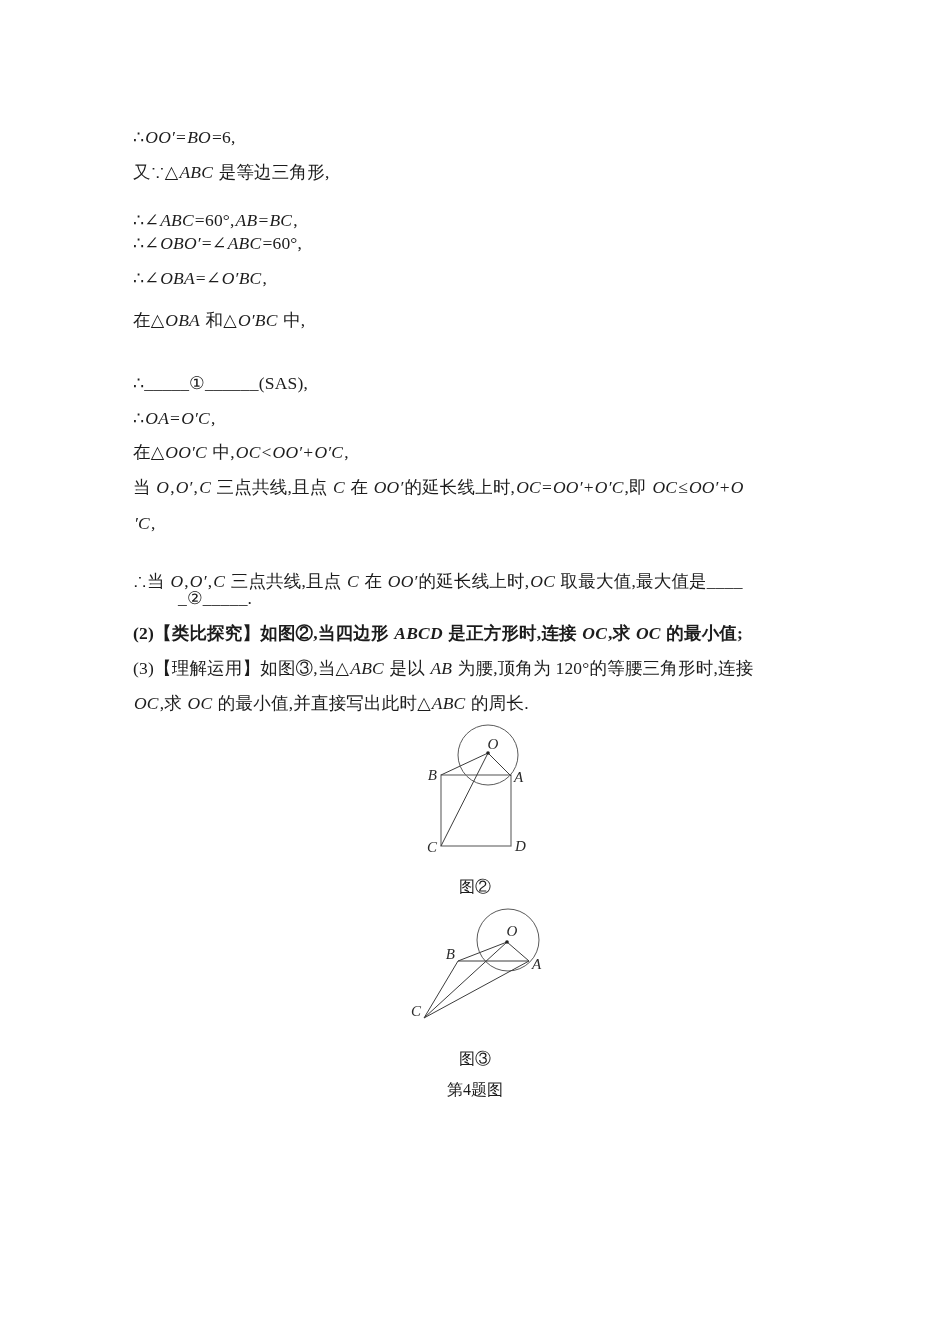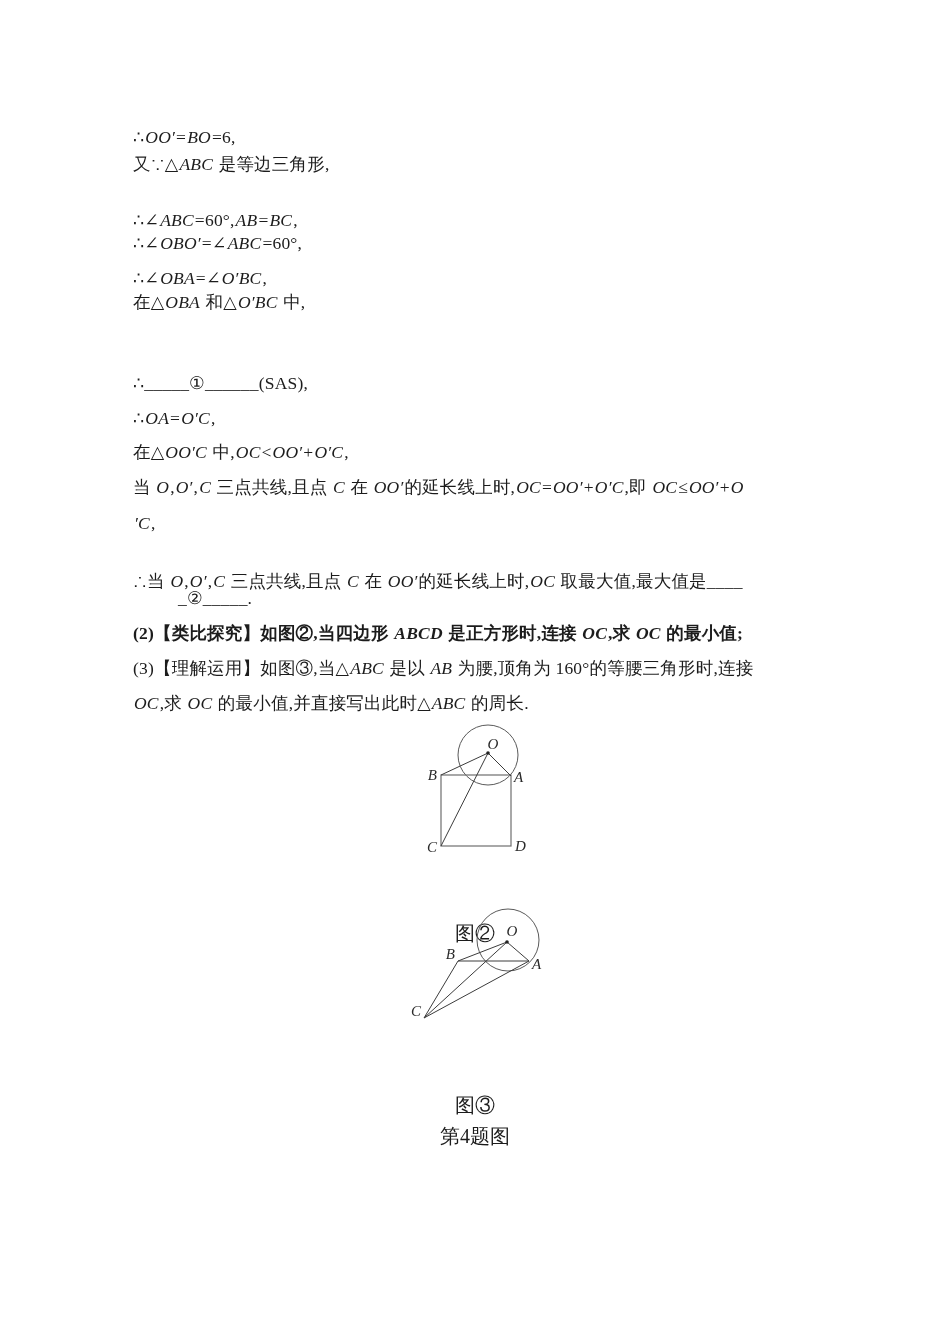--- a/index.html
+++ b/index.html
@@ -28,47 +28,46 @@
   .fig{position:absolute;}
   .fig text{
     font-family:"Liberation Serif","DejaVu Serif",serif;
     font-style:italic;
     font-size:15px;
     fill:#2a2a2a;
   }
   .caption{
     position:absolute;left:325px;width:300px;
     text-align:center;
-    font-size:20px;
+    font-size:16px;
     color:#1c1c1c;
     white-space:nowrap;
-    margin-top:43px;
   }
 </style>
 </head>
 <body>
 
 <div class="page">
 
   <div class="text-block" id="text-lines">
       <div class="tline" style="top: 125px;"><span>∴</span><span class="math">OO′</span><span>=</span><span class="math">BO</span><span>=6,</span></div>
-      <div class="tline" style="top: 152px;"><span>又∵△</span><span class="math">ABC</span><span> 是等边三角形,</span></div>
+      <div class="tline" style="top: 160px;"><span>又∵△</span><span class="math">ABC</span><span> 是等边三角形,</span></div>
       <div class="tline" style="top: 196px; margin-top: 12px;"><span>∴∠</span><span class="math">ABC</span><span>=60°,</span><span class="math">AB</span><span>=</span><span class="math">BC</span><span>,</span></div>
       <div class="tline" style="top: 231px;"><span>∴∠</span><span class="math">OBO′</span><span>=∠</span><span class="math">ABC</span><span>=60°,</span></div>
       <div class="tline" style="top: 266px;"><span>∴∠</span><span class="math">OBA</span><span>=∠</span><span class="math">O′BC</span><span>,</span></div>
-      <div class="tline" style="top: 290px;"><span>在△</span><span class="math">OBA</span><span> 和△</span><span class="math">O′BC</span><span> 中,</span></div>
+      <div class="tline" style="top: 308px;"><span>在△</span><span class="math">OBA</span><span> 和△</span><span class="math">O′BC</span><span> 中,</span></div>
       <div class="tline" style="top: 371px;"><span>∴</span><span>_____</span><span>①</span><span>______</span><span>(SAS),</span></div>
       <div class="tline" style="top: 406px;"><span>∴</span><span class="math">OA</span><span>=</span><span class="math">O′C</span><span>,</span></div>
       <div class="tline" style="top: 440px;"><span>在△</span><span class="math">OO′C</span><span> 中,</span><span class="math">OC</span><span>&lt;</span><span class="math">OO′</span><span>+</span><span class="math">O′C</span><span>,</span></div>
       <div class="tline" style="top: 475px;"><span>当 </span><span class="math">O</span><span>,</span><span class="math">O′</span><span>,</span><span class="math">C</span><span> 三点共线,且点 </span><span class="math">C</span><span> 在 </span><span class="math">OO′</span><span>的延长线上时,</span><span class="math">OC</span><span>=</span><span class="math">OO′</span><span>+</span><span class="math">O′C</span><span>,即 </span><span class="math">OC</span><span>≤</span><span class="math">OO′</span><span>+</span><span class="math">O</span></div>
       <div class="tline" style="top: 511px;"><span class="math">′C</span><span>,</span></div>
       <div class="tline" style="top: 548px; margin-top: 21px;"><span>∴当 </span><span class="math">O</span><span>,</span><span class="math">O′</span><span>,</span><span class="math">C</span><span> 三点共线,且点 </span><span class="math">C</span><span> 在 </span><span class="math">OO′</span><span>的延长线上时,</span><span class="math">OC</span><span> 取最大值,最大值是</span><span>____</span></div>
       <div class="tline" style="top: 586px; margin-left: 45px;"><span>_</span><span>②</span><span>_____</span><span>.</span></div>
       <div class="tline" style="top: 621px; font-weight: bold;"><span>(2)【类比探究】如图②,当四边形 </span><span class="math">ABCD</span><span> 是正方形时,连接 </span><span class="math">OC</span><span>,求 </span><span class="math">OC</span><span> 的最小值;</span></div>
-      <div class="tline" style="top: 656px;"><span>(3)【理解运用】如图③,当△</span><span class="math">ABC</span><span> 是以 </span><span class="math">AB</span><span> 为腰,顶角为 160°的等腰三角形时,连接</span></div>
+      <div class="tline" style="top: 656px;"><span>(3)【理解运用】如图③,当△</span><span class="math">ABC</span><span> 是以 </span><span class="math">AB</span><span> 为腰,顶角为 120°的等腰三角形时,连接</span></div>
       <div class="tline" style="top: 691px;"><span class="math">OC</span><span>,求 </span><span class="math">OC</span><span> 的最小值,并直接写出此时△</span><span class="math">ABC</span><span> 的周长.</span></div>
     </div>
 
   <svg class="fig" style="left:400px;top:718px;" width="180" height="160" viewBox="0 0 180 160">
     <circle cx="88" cy="37" r="30" fill="none" stroke="#5a5a5a" stroke-width="1"></circle>
     <rect x="41" y="57" width="70" height="71" fill="none" stroke="#6e6e6e" stroke-width="1.2"></rect>
     <line x1="88" y1="35" x2="41" y2="57" stroke="#3c3c3c" stroke-width="1"></line>
     <line x1="88" y1="35" x2="111" y2="58" stroke="#3c3c3c" stroke-width="1"></line>
     <line x1="88" y1="35" x2="41" y2="128" stroke="#3c3c3c" stroke-width="1"></line>
     <circle cx="88" cy="35" r="1.8" fill="#222"></circle>

